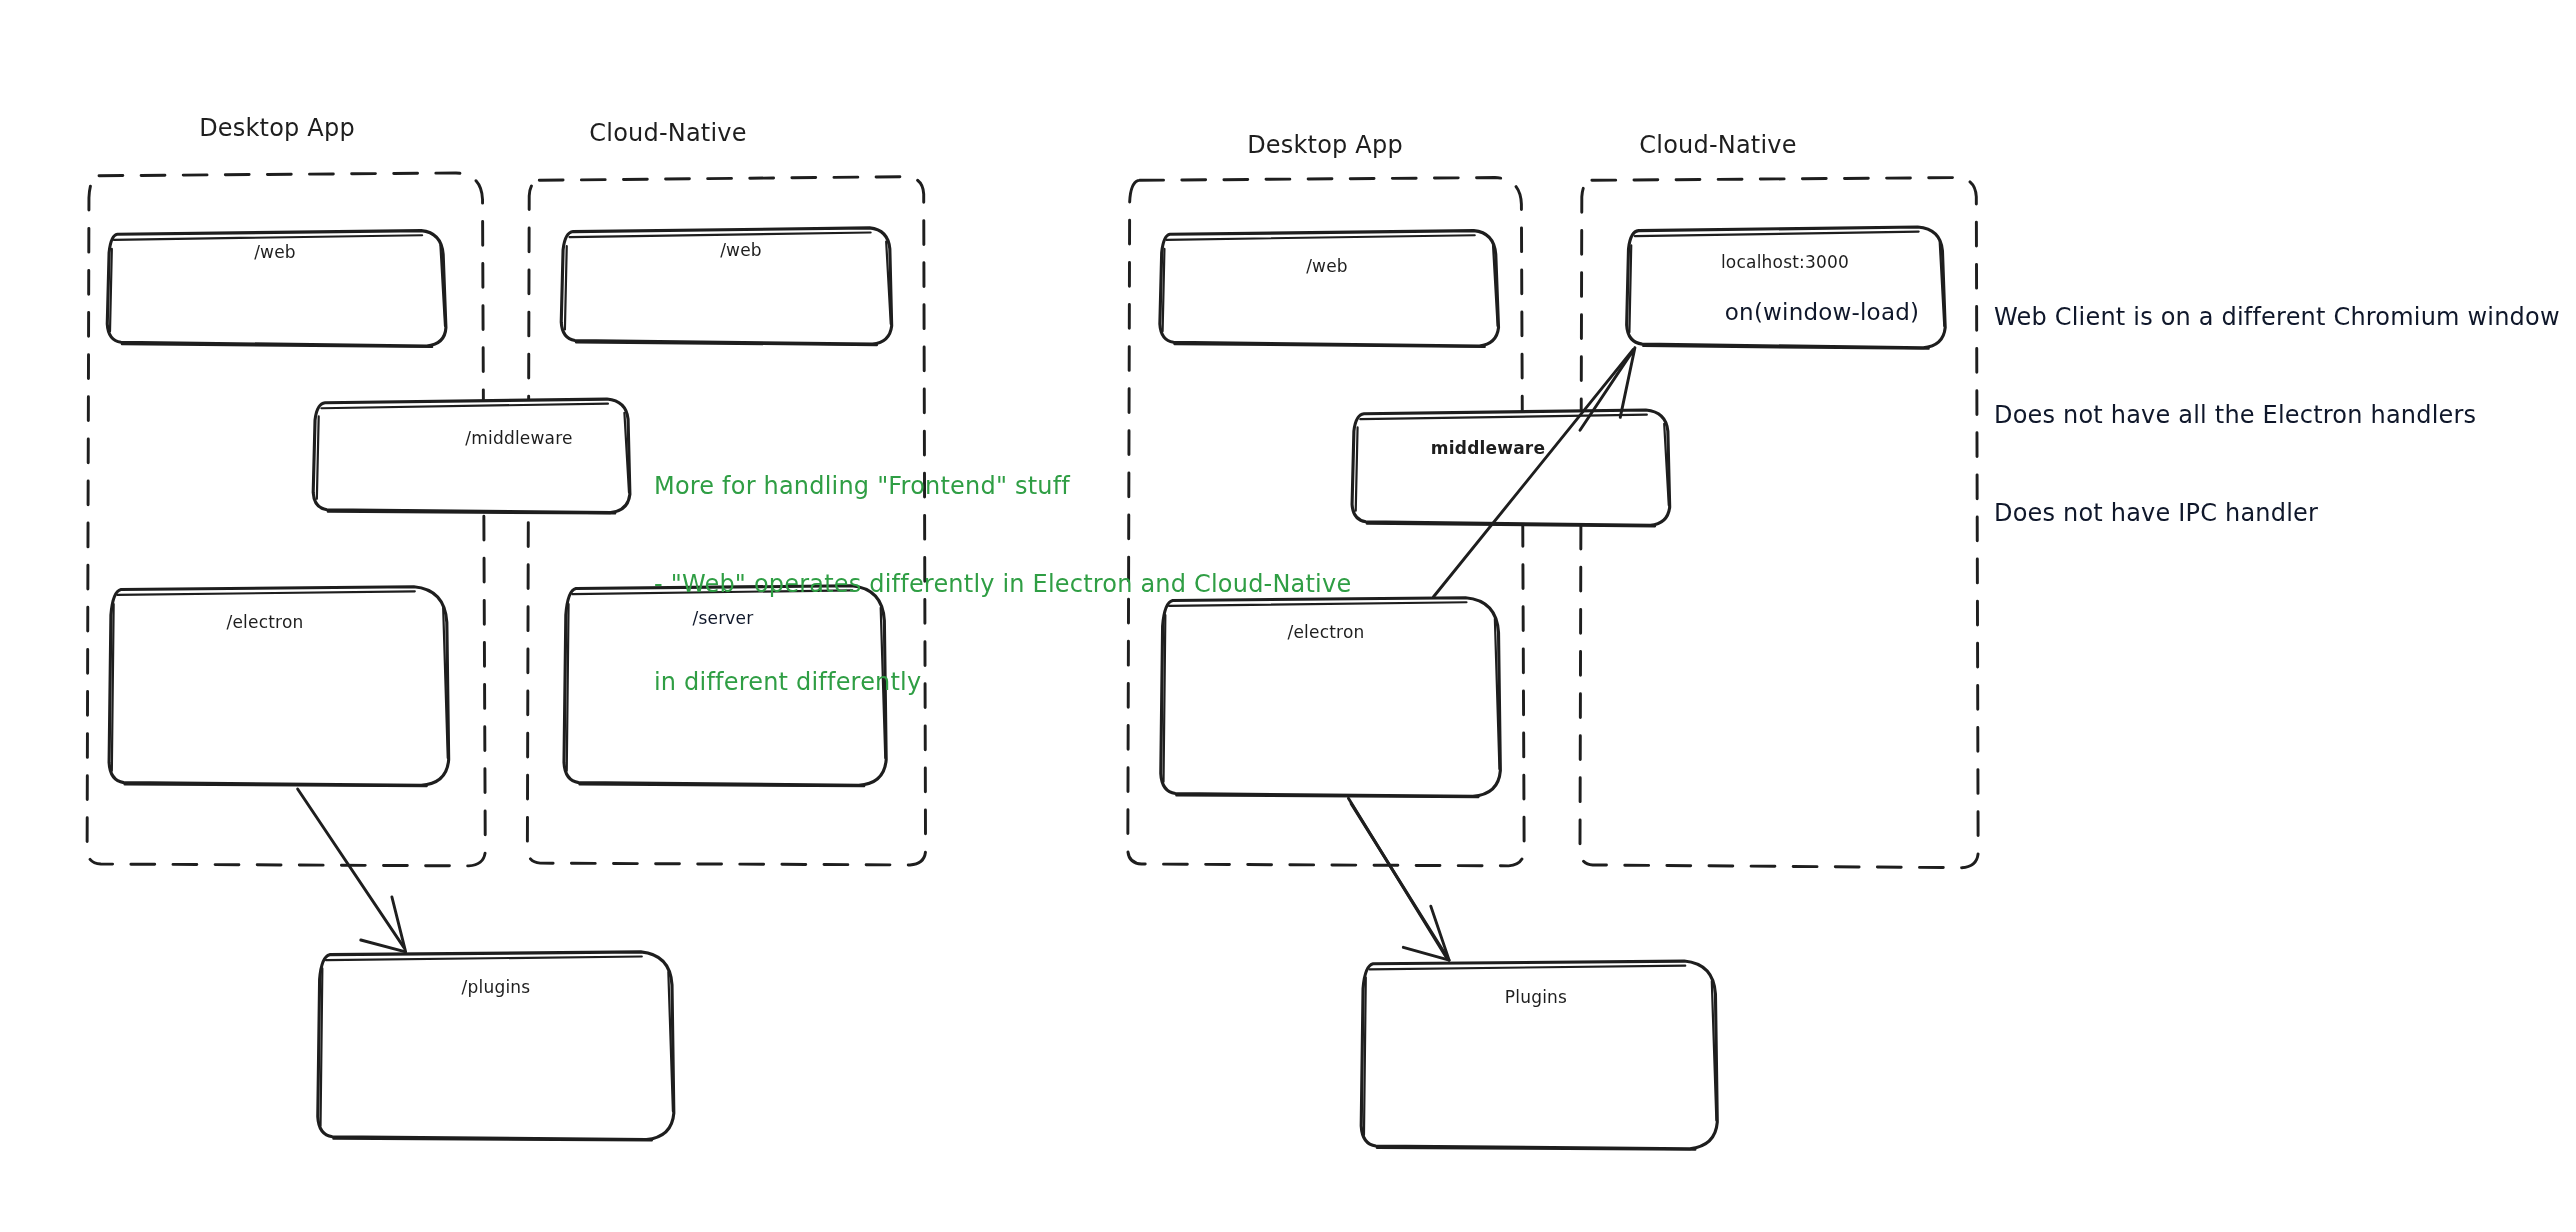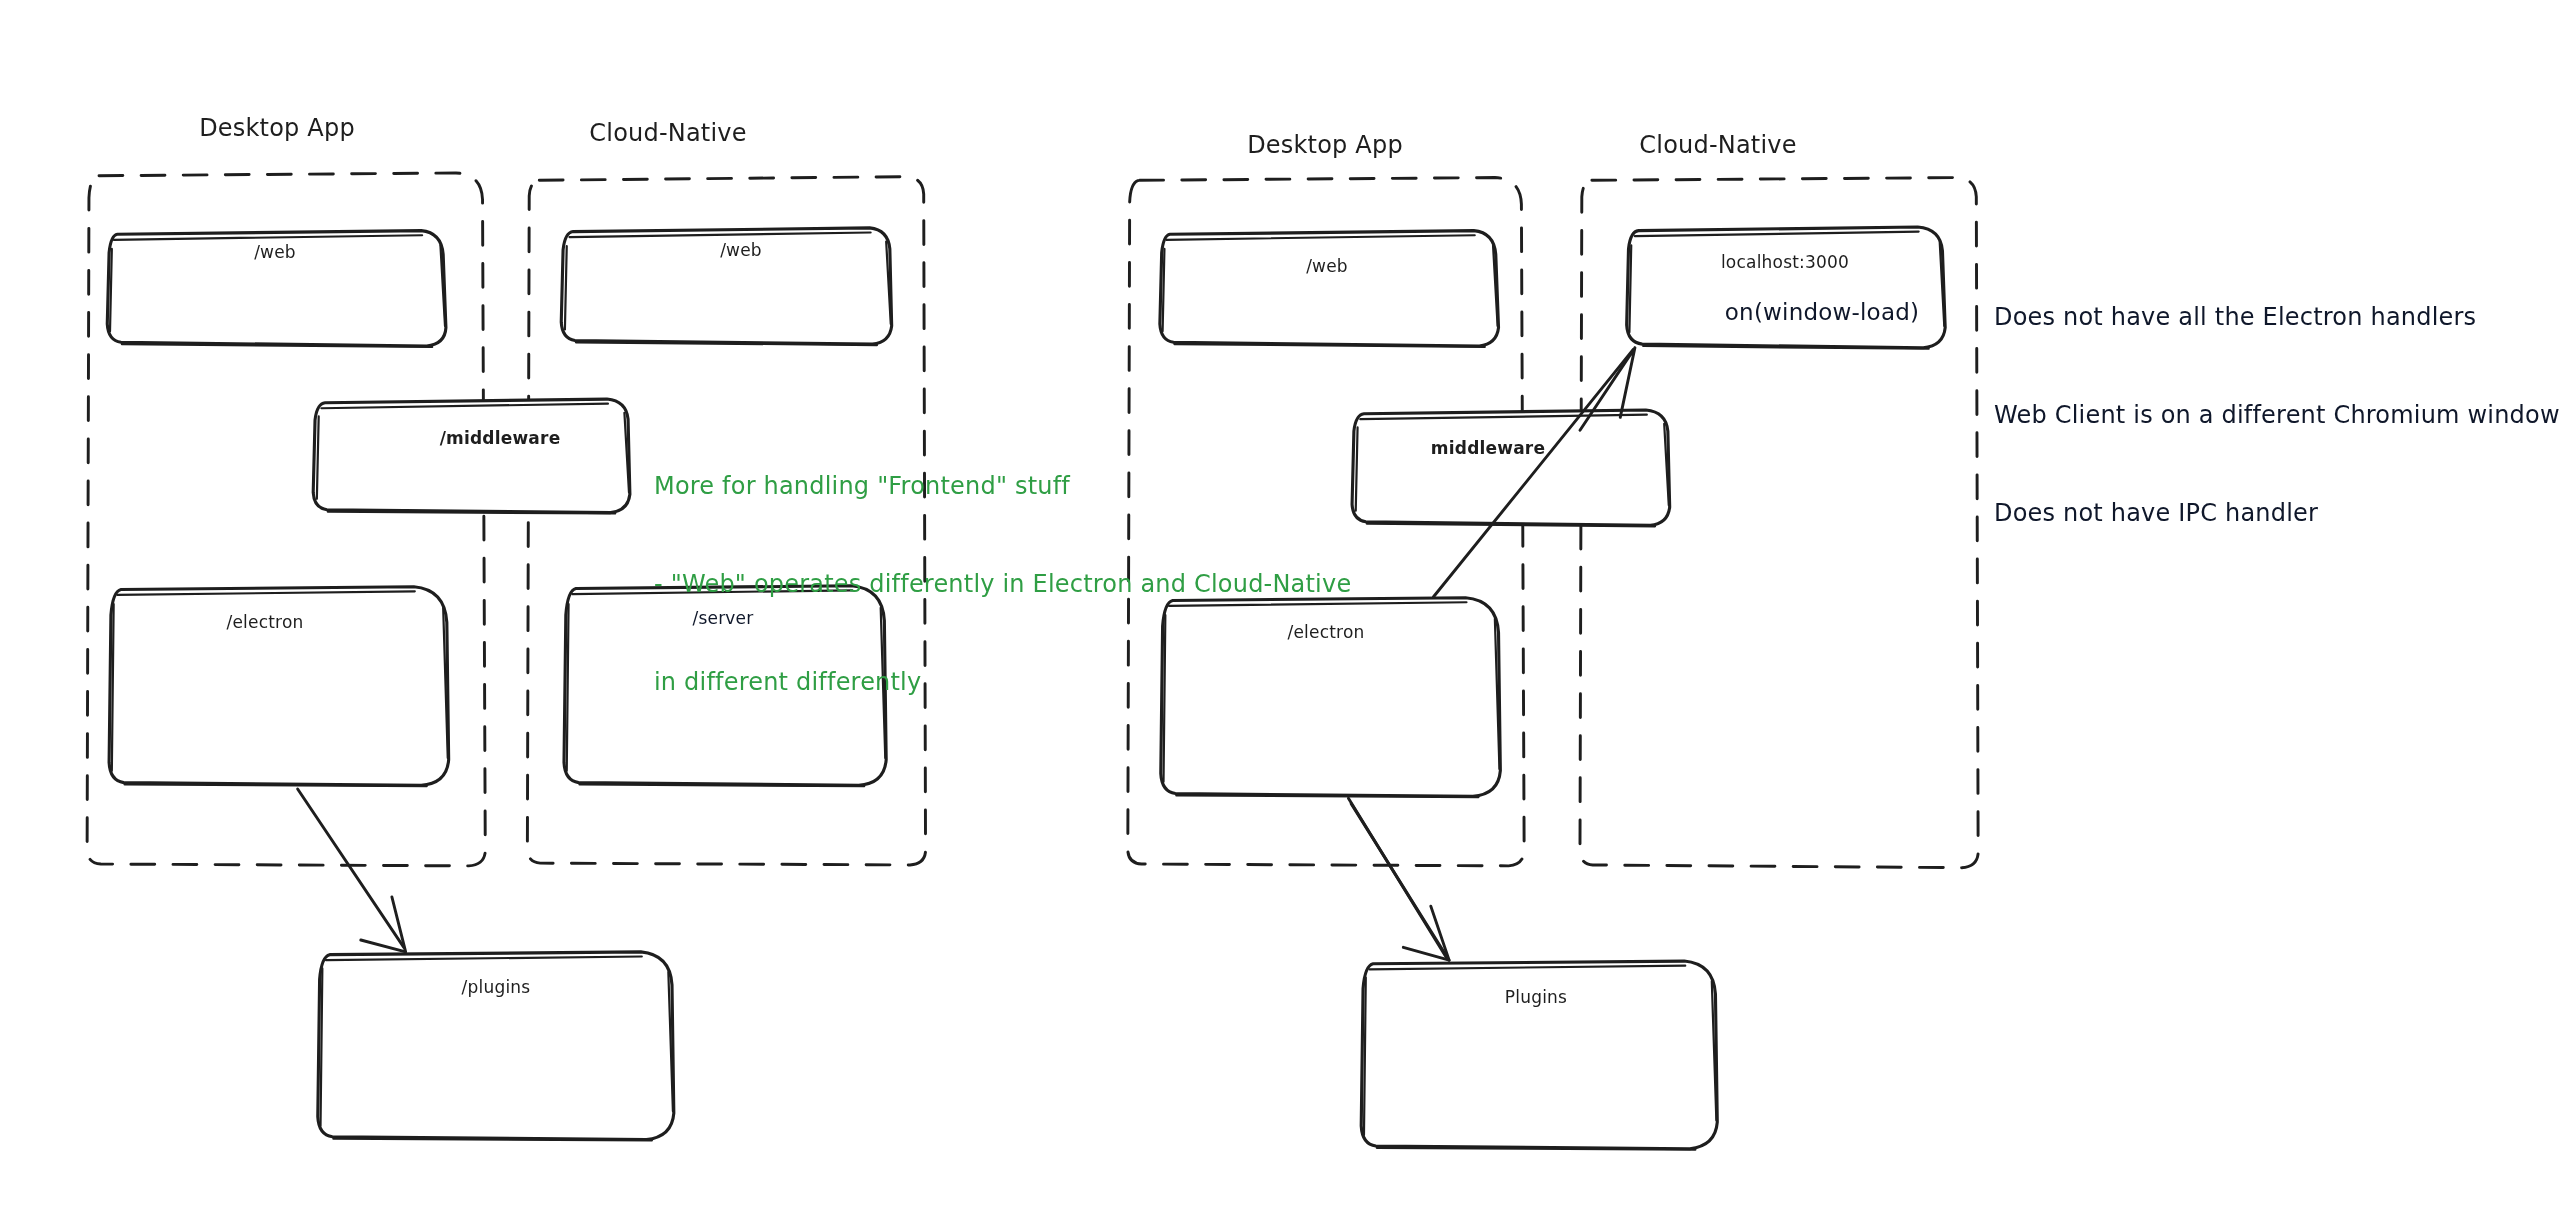--- a/index.html
+++ b/index.html
@@ -151,21 +151,21 @@
     <path class="arrw" d="M1566,652 L1784,382"></path>
     <path class="arrw" d="M1726,470 L1786,380 M1770,456 L1786,380"></path>
   </g>
 </svg>
 
 <div class="lbl group-title" style="left:277px; top:114px;">Desktop App</div>
 <div class="lbl group-title" style="left:668px; top:119px;">Cloud-Native</div>
 
 <div class="lbl node-title" style="left:275px; top:242px;">/web</div>
 <div class="lbl node-title" style="left:741px; top:240px;">/web</div>
-<div class="lbl node-title" style="left:500px; top:428px;font-weight:bold;">/middleware</div>
+<div class="lbl node-title" style="left:519px; top:428px;">/middleware</div>
 <div class="lbl node-title" style="left:265px; top:612px;">/electron</div>
 <div class="lbl node-title red" style="left:723px; top:608px;">/server</div>
 <div class="lbl node-title" style="left:496px; top:977px;">/plugins</div>
 
 <div class="lbl note green" style="left:654px; top:405px;">
   <div>More for handling "Frontend" stuff</div>
   <div>- "Web" operates differently in Electron and Cloud-Native</div>
   <div>in different differently</div>
 </div>
 
@@ -173,17 +173,17 @@
 <div class="lbl group-title" style="left:1718px; top:131px;">Cloud-Native</div>
 
 <div class="lbl node-title" style="left:1327px; top:256px;">/web</div>
 <div class="lbl node-title" style="left:1785px; top:252px;">localhost:3000</div>
 <div class="lbl node-sub red" style="left:1822px; top:299px;">on(window-load)</div>
 <div class="lbl node-title" style="left:1488px; top:438px;font-weight:bold;">middleware</div>
 <div class="lbl node-title" style="left:1326px; top:622px;">/electron</div>
 <div class="lbl node-title" style="left:1536px; top:987px;">Plugins</div>
 
 <div class="lbl note red" style="left:1994px; top:236px;">
+  <div>Web Client is on a different Chromium window</div>
   <div>Does not have all the Electron handlers</div>
-  <div>Web Client is on a different Chromium window</div>
   <div>Does not have IPC handler</div>
 </div>
 
 
 </body></html>

